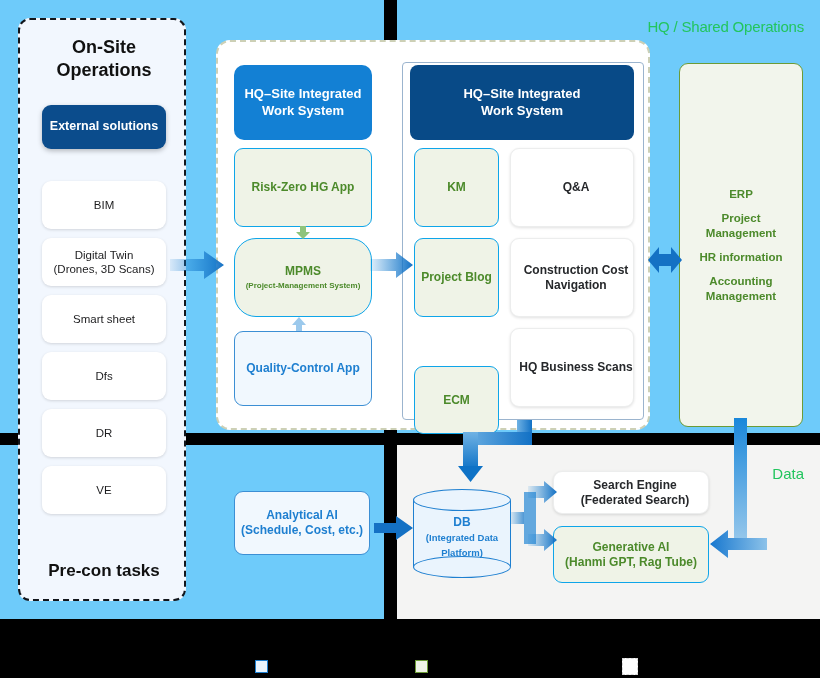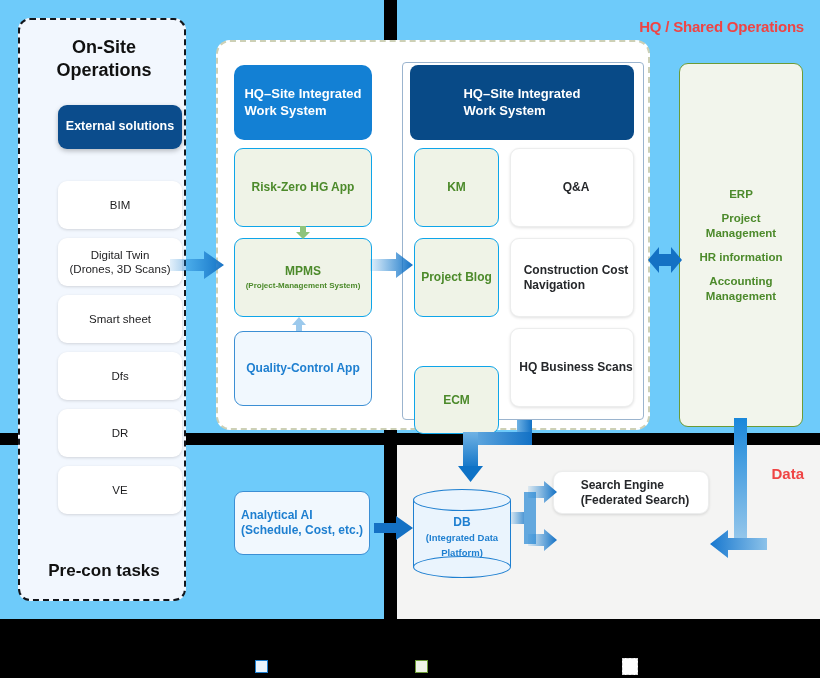--- a/index.html
+++ b/index.html
@@ -9,47 +9,47 @@
   .canvas{position:absolute;left:0;top:0;width:820px;height:678px;background:#000;}
 
   
   .zone{position:absolute;}
   .zone-onsite  {left:0;   top:0;   width:384px; height:433px; background:#6ECBFA;}
   .zone-hq      {left:397px;top:0;   width:423px; height:433px; background:#6ECBFA;}
   .zone-precon  {left:0;   top:445px;width:384px; height:174px; background:#6ECBFA;}
   .zone-data    {left:397px;top:445px;width:423px;height:174px; background:#F4F4F3;}
 
   
-  .zone-title{position:absolute;font-weight:bold;color:#ef4444;white-space:nowrap;}
+  .zone-title{position:absolute;font-weight:normal;color:#22c55e;white-space:nowrap;}
   .title-hq  {right:16px;top:18px;font-size:15px;letter-spacing:-.2px;}
   .title-data{right:16px;top:465px;font-size:15px;margin-left:43px;}
 
   
   .onsite-card{position:absolute;left:18px;top:18px;width:168px;height:583px;
     background:#F2F7FE;border:2px dashed #12161c;border-radius:12px;
     box-sizing:border-box;z-index:5;}
   .onsite-head{position:absolute;left:0;top:16px;width:168px;text-align:center;
     font-size:18px;font-weight:bold;color:#111;line-height:1.25;}
   .onsite-foot{position:absolute;left:0;bottom:18px;width:168px;text-align:center;
     font-size:17px;font-weight:bold;color:#111;}
 
-  .chip{position:absolute;left:38px;width:124px;border-radius:9px;box-sizing:border-box;
+  .chip{position:absolute;left:22px;width:124px;border-radius:9px;box-sizing:border-box;
     display:flex;align-items:center;justify-content:center;text-align:center;
     font-size:11.5px;line-height:1.25;color:#1d1d1f;background:#fff;
     box-shadow:0 1px 3px rgba(0,0,0,.14);}
   .chip-ext{background:#0B4C8C;color:#fff;font-weight:bold;font-size:12.5px;
     box-shadow:0 2px 5px rgba(0,0,0,.25);}
 
   
   .hq-panel{position:absolute;left:216px;top:40px;width:434px;height:390px;
     background:#fff;border:2px dashed #cdd0b6;border-radius:14px;box-sizing:border-box;z-index:6;}
 
   .box{position:absolute;box-sizing:border-box;border-radius:9px;
     display:flex;flex-direction:column;align-items:center;justify-content:center;
-    line-height:1.25;}
+    text-align:center;line-height:1.25;}
 
   .b-blue   {background:#1380D4;color:#fff;font-weight:bold;font-size:13px;border-radius:10px;}
   .b-navy   {background:#084A87;color:#fff;font-weight:bold;font-size:13px;border-radius:8px;}
   .b-green  {background:#EFF3E7;border:1px solid #0ea5e9;color:#4C8A2B;font-weight:bold;font-size:12px;}
   .b-white  {background:#fff;border:1px solid #eceded;color:#26282b;font-weight:bold;font-size:12px;
              box-shadow:0 1px 3px rgba(0,0,0,.12);padding-left:8px;}
   .b-lblue  {background:#F1F8FE;border:1px solid #3C8FD4;color:#1E7FD0;font-weight:bold;font-size:12px;}
   .b-sub    {font-size:8px;font-weight:bold;margin-top:2px;}
 
   
@@ -113,21 +113,21 @@
 
   <div class="hq-panel"></div>
   <div class="inner-frame"></div>
 
   <div class="box b-blue" style="left:234px;top:65px;width:138px;height:75px;z-index:8;">HQ–Site Integrated<br>Work System</div>
 
   <div class="box b-green" style="left:234px;top:148px;width:138px;height:79px;z-index:8;">
     <span>Risk-Zero HG App</span>
   </div>
 
-  <div class="box b-green" style="left:234px;top:238px;width:138px;height:79px;z-index:8;">
+  <div class="box b-green" style="left:234px;top:238px;width:138px;height:79px;z-index:8;border-radius:22px;">
     <span>MPMS</span>
     <span class="b-sub">(Project-Management System)</span>
   </div>
 
   <div class="box b-lblue" style="left:234px;top:331px;width:138px;height:75px;z-index:8;">
     <span>Quality-Control App</span>
   </div>
 
   <div class="box b-navy" style="left:410px;top:65px;width:224px;height:75px;z-index:9;">HQ–Site Integrated<br>Work System</div>
 
@@ -169,20 +169,23 @@
     <div class="db-label">
       <span>DB</span><br>
       <span class="db-sub">(Integrated Data<br>Platform)</span>
     </div>
   </div>
 
   <div class="box b-white" style="left:553px;top:471px;width:156px;height:43px;z-index:8;">
     <span>Search Engine<br>(Federated Search)</span>
   </div>
 
+  <div class="box b-green" style="left:553px;top:526px;width:156px;height:57px;z-index:8;">
+    <span>Generative AI<br>(Hanmi GPT, Rag Tube)</span>
+  </div>
 
   <svg class="arr" style="left:170px;top:248px;width:56px;height:34px;" viewBox="0 0 56 34">
     <defs>
         <linearGradient id="gL" x1="0" y1="0" x2="1" y2="0">
       <stop offset="0" stop-color="#1380D4" stop-opacity="0.12"></stop>
       <stop offset="1" stop-color="#1471C4"></stop>
         </linearGradient>
       </defs>
     <path d="M0 11 H34 V3 L54 17 L34 31 V23 H0 Z" fill="url(#gL)"></path>
   </svg>

